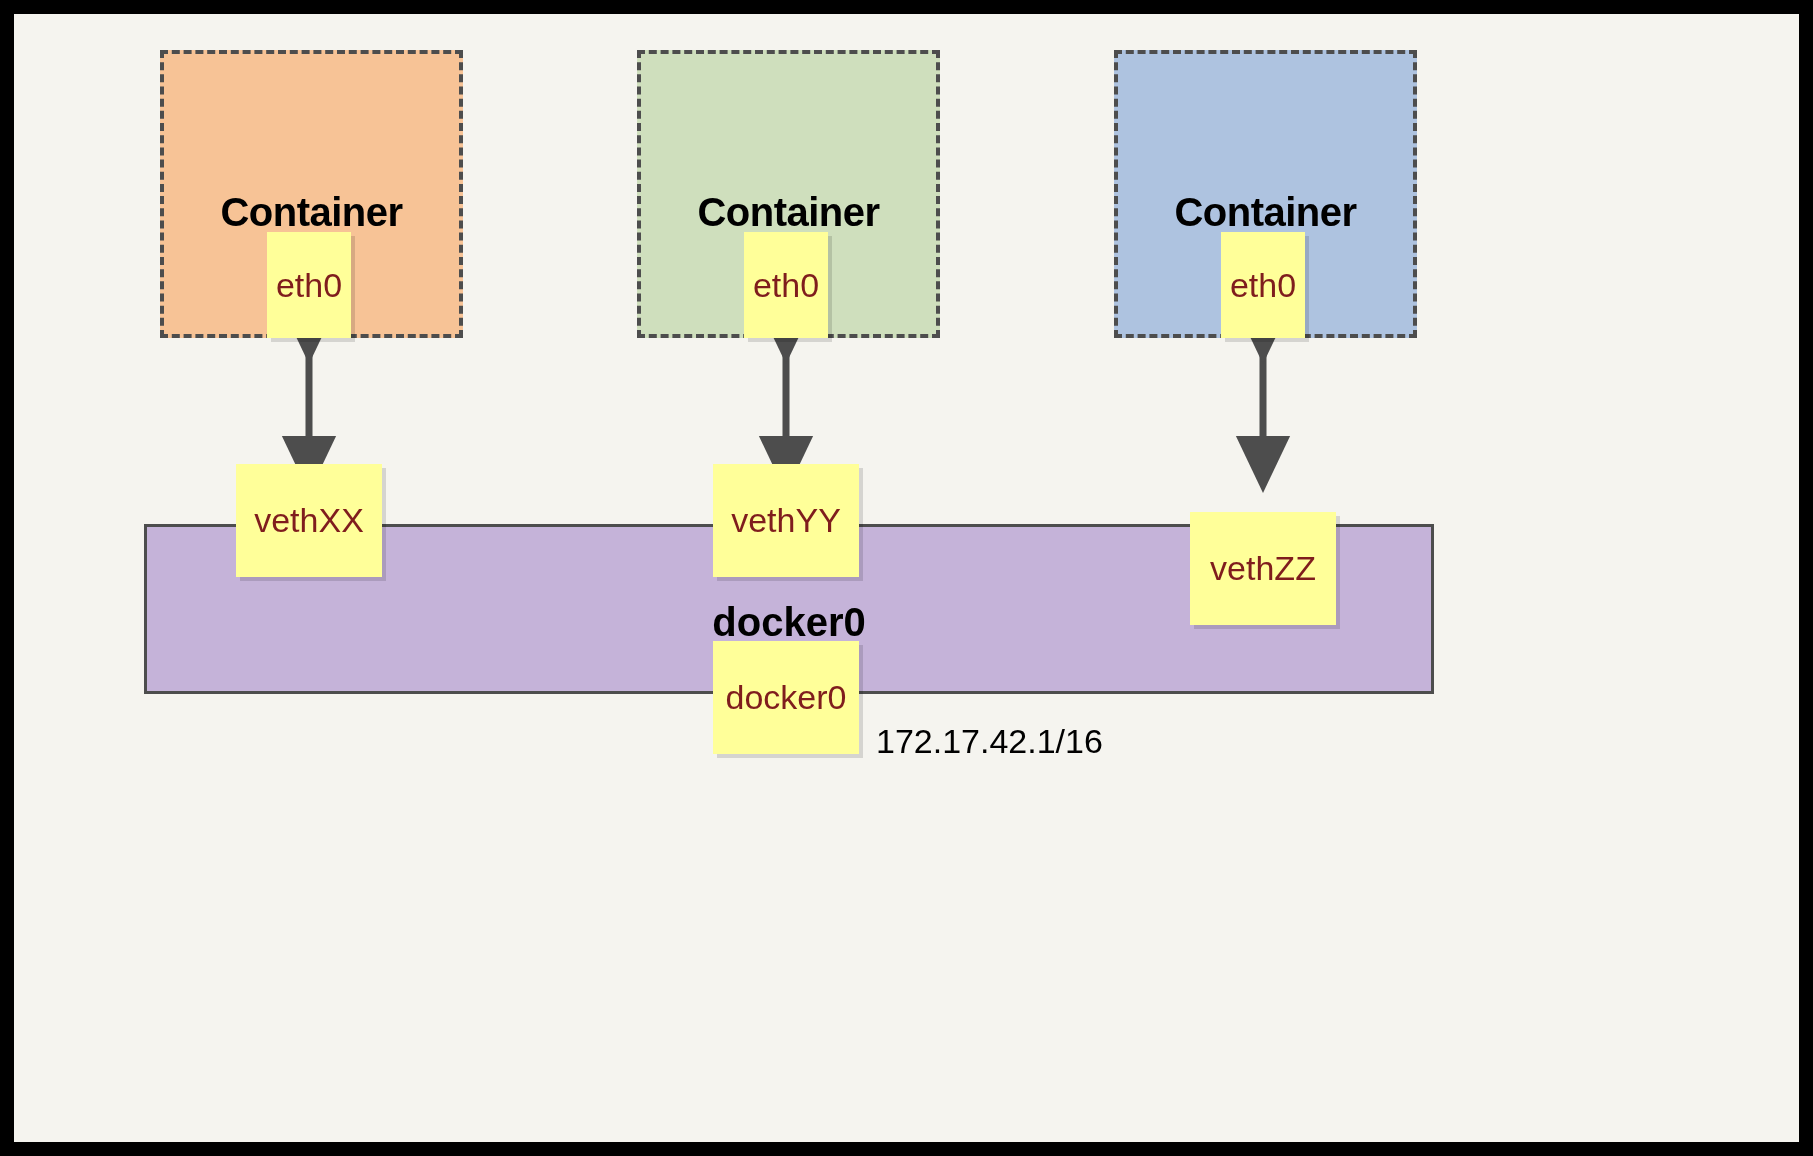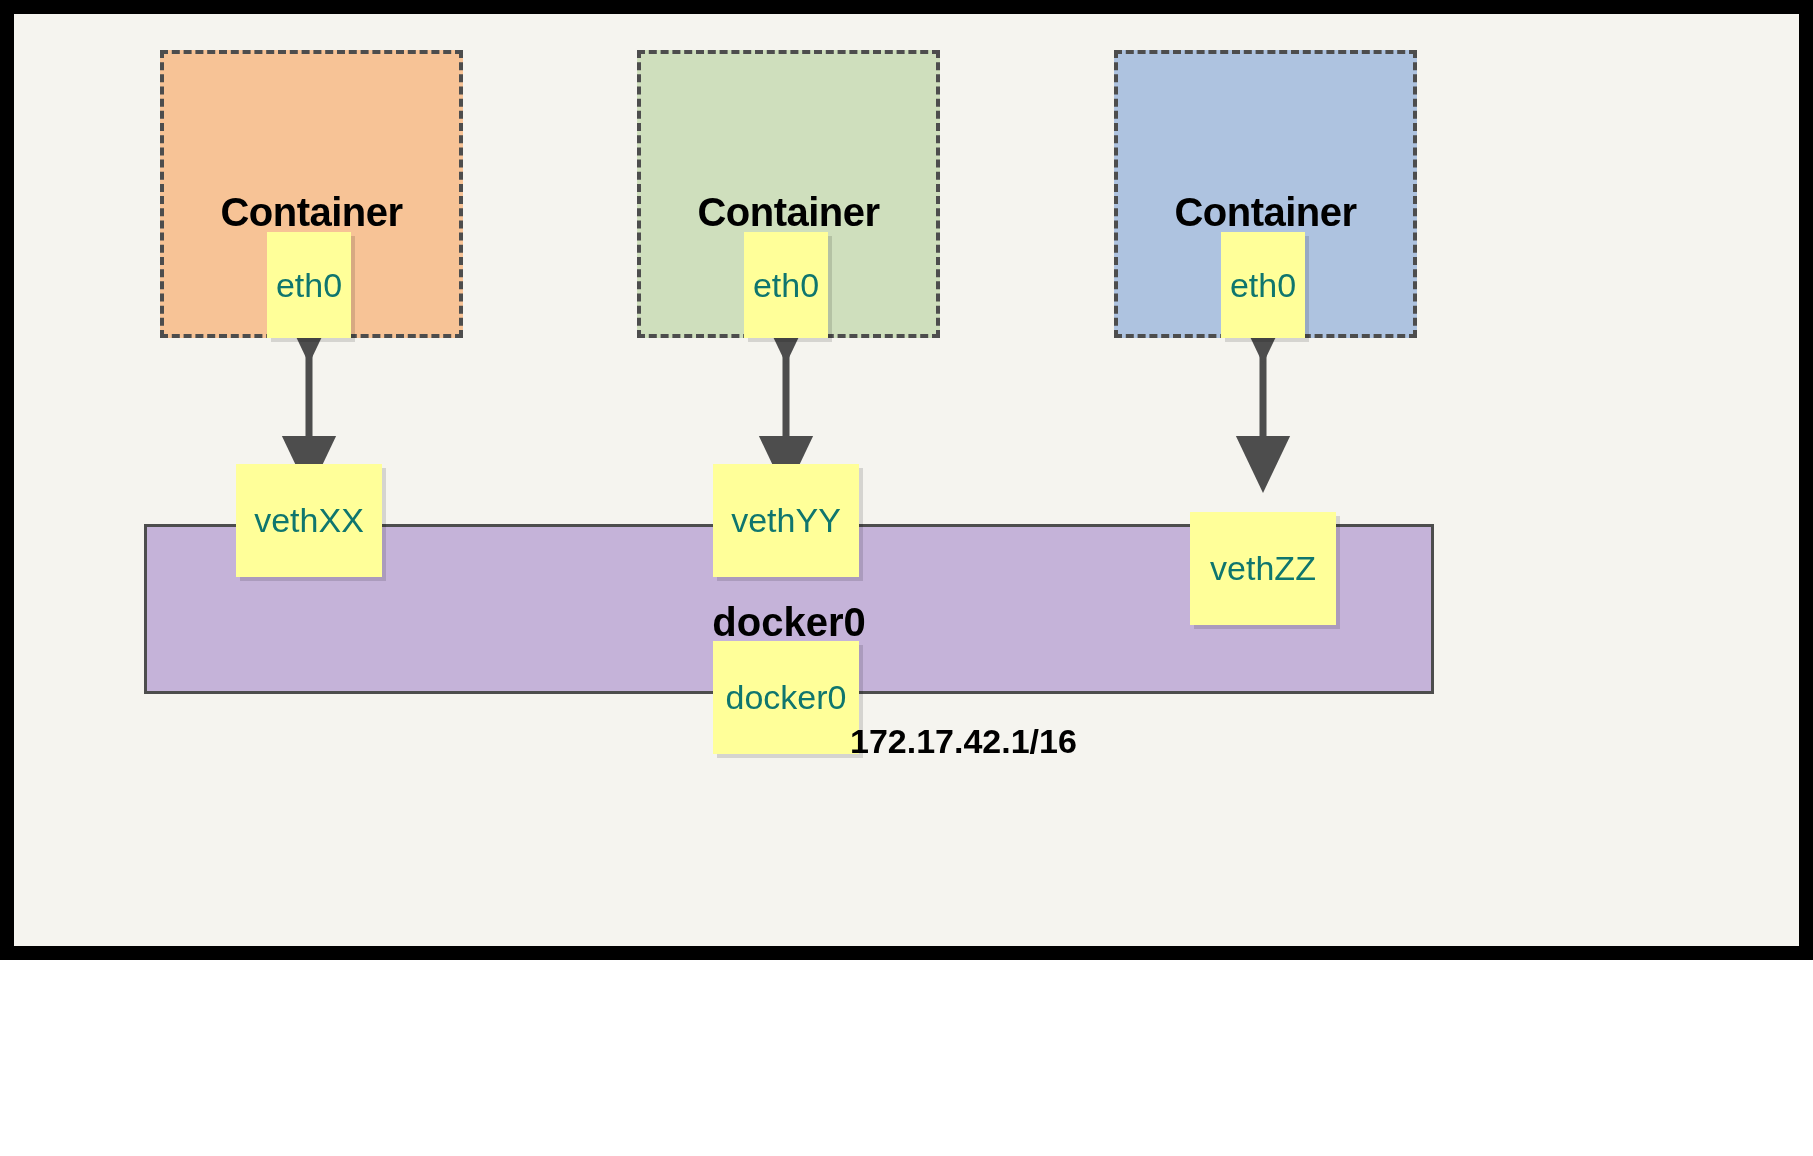--- a/index.html
+++ b/index.html
@@ -13,21 +13,21 @@
     font-family: "Liberation Sans", sans-serif;
     overflow: hidden;
   }
 
   
   #diagram-frame {
     position: absolute;
     left: 0;
     top: 0;
     width: 1813px;
-    height: 960px;
+    height: 1156px;
     box-sizing: border-box;
     border: 14px solid #000000;
     background: #f5f4ef;
   }
 
   #canvas {
     position: absolute;
     left: 0;
     top: 0;
     width: 1785px;
@@ -56,21 +56,21 @@
   
   .note-box {
     position: absolute;
     background: #ffff99;
     box-sizing: border-box;
     box-shadow: 4px 4px 0 0 rgba(0,0,0,0.13);
     display: flex;
     align-items: center;
     justify-content: center;
     font-size: 34px;
-    color: #0f766e;
+    color: #7f1d1d;
     white-space: nowrap;
     z-index: 6;
   }
 
   
   #docker0-bridge {
     position: absolute;
     box-sizing: border-box;
     background: #c5b3d9;
     border: 3px solid #4d4d4d;
@@ -167,17 +167,17 @@
       <span>vethYY</span>
     </div>
     <div class="note-box" style="left:1176px; top:450px; width:146px; height:113px;margin-top:48px;">
       <span>vethZZ</span>
     </div>
 
     <div class="note-box" style="left:699px; top:627px; width:146px; height:113px;">
       <span>docker0</span>
     </div>
 
-    <div class="plain-label" style="left:836px; top:708px;font-weight:bold;">172.17.42.1/16</div>
+    <div class="plain-label" style="left:862px; top:708px;">172.17.42.1/16</div>
 
 
   </div>
 </div>
 
 </body></html>

